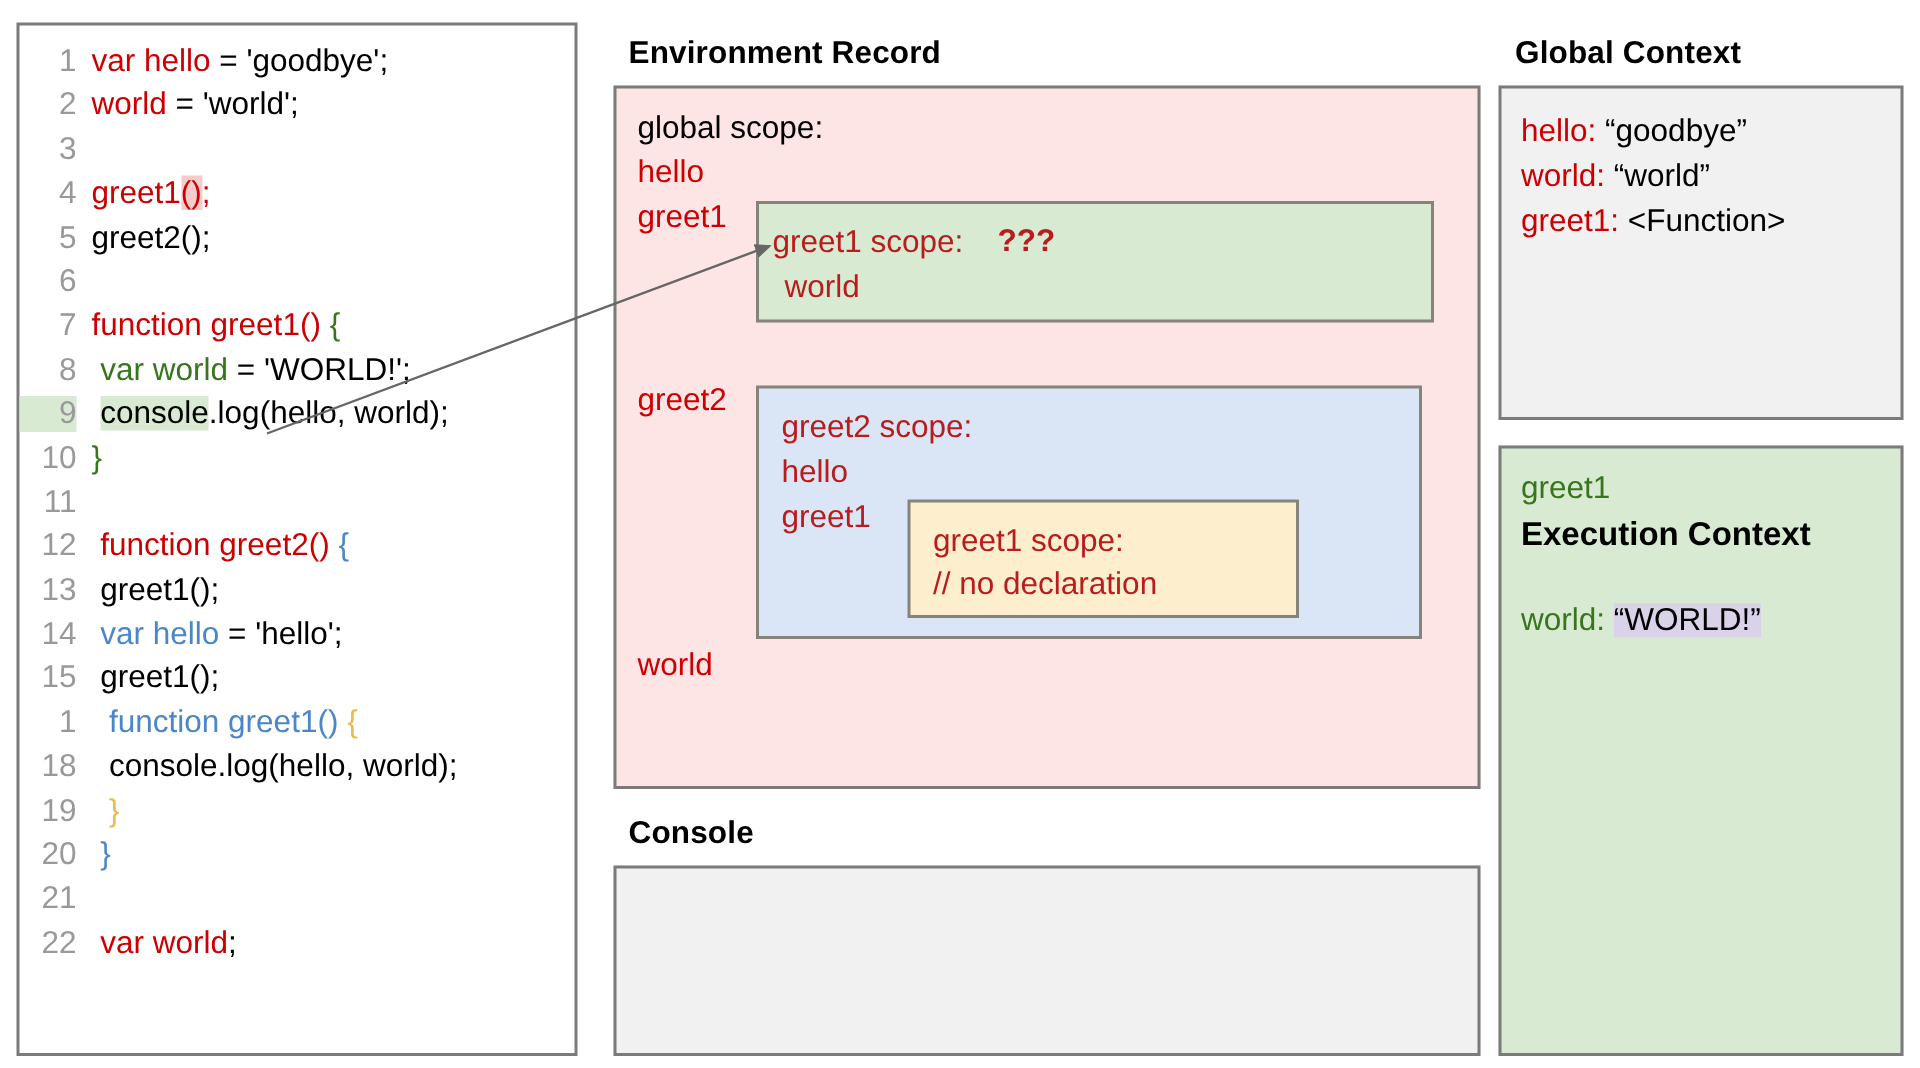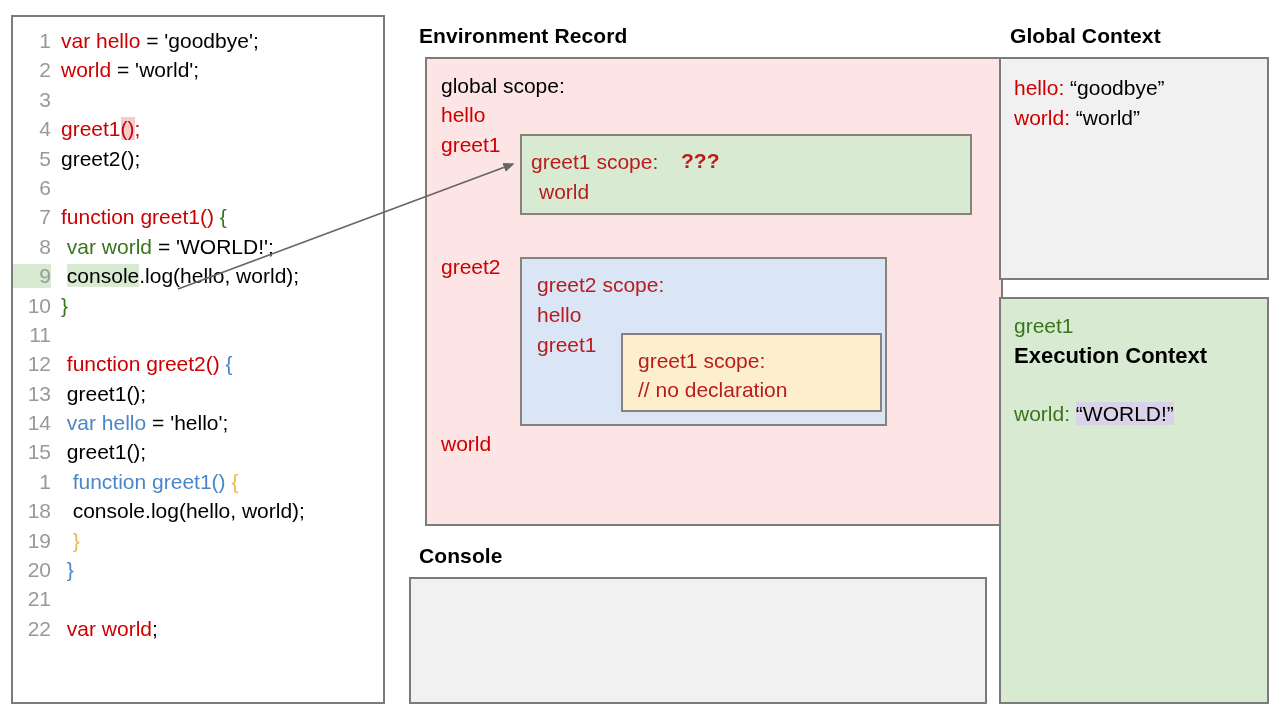--- a/index.html
+++ b/index.html
@@ -62,21 +62,20 @@
 
   
   #env-title { left: 419px; top: 24px; }
   #env-record {
     left: 409px;
     top: 57px;
     width: 578px;
     height: 469px;
     background: #fce5e4;
     border: 2px solid #7b7b7b;
-    margin-left: 16px;
   }
   .env-label {
     position: absolute;
     font-size: 21px;
     color: #000000;
     white-space: pre;
   }
   .scope-var-red { color: #cc0000; }
   .scope-var-green { color: #38761d; }
   .scope-var-blue { color: #3d74bd; }
@@ -85,21 +84,21 @@
     left: 93px;
     top: 75px;
     width: 452px;
     height: 81px;
     background: #d9ead3;
     border: 2px solid #86827c;
   }
   #greet2-scope-box {
     left: 93px;
     top: 198px;
-    width: 367px;
+    width: 444px;
     height: 169px;
     background: #dae5f5;
     border: 2px solid #86827c;
   }
   #greet1-inner-box {
     left: 99px;
     top: 74px;
     width: 261px;
     height: 79px;
     background: #fdeece;
@@ -230,20 +229,21 @@
 <div class="panel-title" id="console-title">Console</div>
 <div class="box" id="console-box">
   <div style="position:absolute; left:12px; top:10px; font-size:21px; color:#000; white-space:pre;"></div>
 </div>
 
 <div class="panel-title" id="global-title">Global Context</div>
 <div class="box" id="global-box">
   <div id="global-entries" style="position:absolute; left:13px; top:14px;">
       <div class="ctx-line"><span class="ctx-key-red">hello</span><span class="ctx-key-red">: </span><span>“goodbye”</span></div>
       <div class="ctx-line"><span class="ctx-key-red">world</span><span class="ctx-key-red">: </span><span>“world”</span></div>
+      <div class="ctx-line"><span class="ctx-key-red">greet1</span><span class="ctx-key-red">: </span><span>&lt;Function&gt;</span></div>
     </div>
 </div>
 
 <div class="box" id="exec-box">
   <div style="position:absolute; left:13px; top:12px;">
     <div class="ctx-line ctx-key-green">greet1</div>
     <div id="exec-subtitle">Execution Context</div>
     <div id="exec-entries" style="margin-top:28px;">
         <div class="ctx-line"><span class="ctx-key-green">world</span><span class="ctx-key-green">: </span><span class="hl-purple">“WORLD!”</span></div>
       </div>

